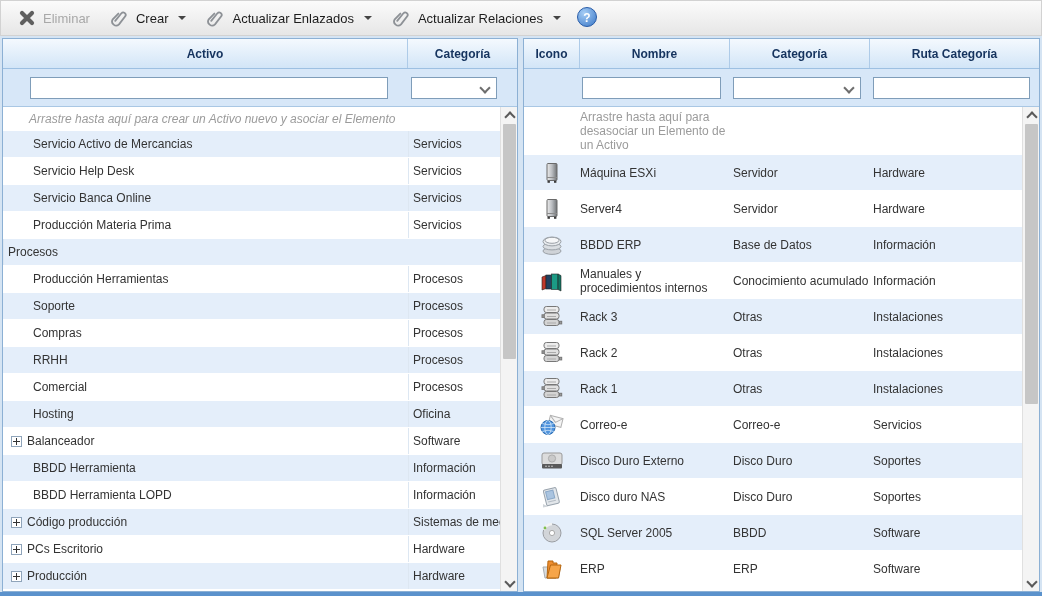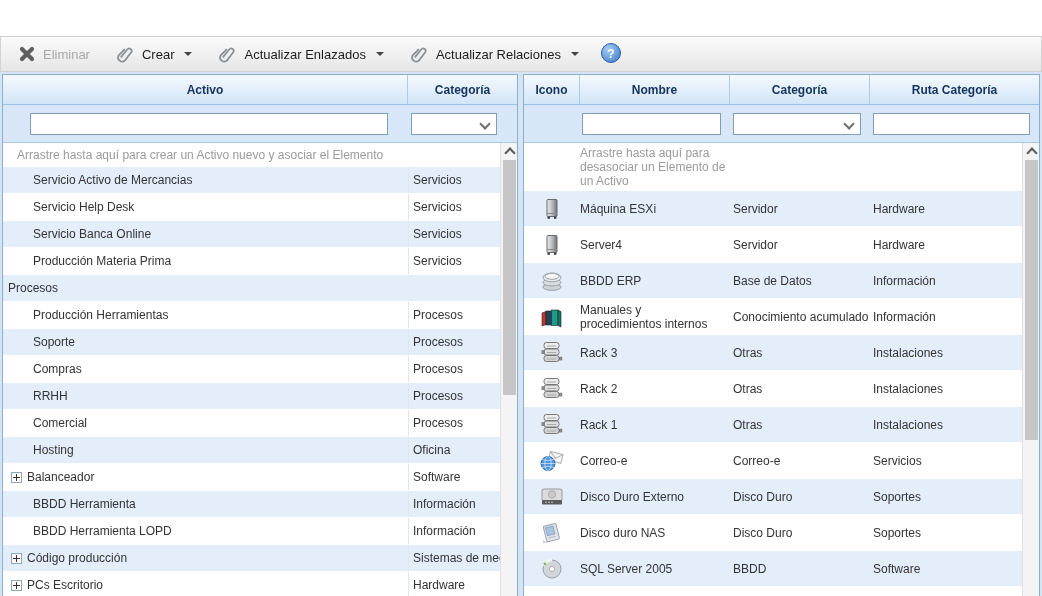--- a/index.html
+++ b/index.html
@@ -1,21 +1,21 @@
 <!DOCTYPE html>
 <html><head>
 <meta charset="utf-8">
 <style>
   * { margin:0; padding:0; box-sizing:border-box; }
   html,body { width:1042px; height:596px; overflow:hidden; background:#fff;
     font-family:"Liberation Sans", sans-serif; font-size:12px; color:#333; }
 
   
-  .toolbar { height:36px; display:flex; align-items:center; gap:8px; padding:0 8px;
-    background:linear-gradient(#fbfbfb,#e6e6e6); border:1px solid #d2d2d2;margin-top:36px; }
+  .toolbar { height:36px; display:flex; align-items:center; gap:2px; padding:0 8px;
+    background:linear-gradient(#fbfbfb,#e6e6e6); border:1px solid #d2d2d2; }
   .tbtn { display:flex; align-items:center; gap:7px; padding:4px 9px; border-radius:3px;
     font-size:13px; color:#1c1c1c; cursor:pointer; }
   .tbtn.disabled { color:#a8a8a8; cursor:default; }
   .tbtn .caret { width:0; height:0; border-left:4px solid transparent; border-right:4px solid transparent;
     border-top:4px solid #444; margin-left:3px; }
   .tbtn svg { display:block; }
   .help-btn { margin-left:4px; cursor:pointer; }
 
   
   .wrap { height:560px; background:#d5e4f3; padding:2px 2px 0 2px;
@@ -75,21 +75,21 @@
   .col-nombre { width:150px; white-space:normal; line-height:14px; padding-right:6px; }
   .col-cat-r { width:140px; padding-left:3px; }
   .col-ruta { flex:1; padding-left:3px; }
   .hcell.h-icono { width:56px; } .hcell.h-nombre { width:150px; }
   .hcell.h-cat-r { width:140px; } .hcell.h-ruta { flex:1; }
   .f-icono { width:56px; } .f-nombre { width:150px; padding:0 9px 0 2px; }
   .f-cat-r { width:140px; padding:0 9px 0 3px; } .f-ruta { flex:1; padding:0 9px 0 3px; }
 
   
   .drag-hint { color:#9b9b9b; background:#fff; display:flex; align-items:center; }
-  .hint-left { height:24px; padding-left:14px; border-bottom:1px solid #fff; }
+  .hint-left { height:24px; padding-left:26px; border-bottom:1px solid #fff;font-style:italic; }
   .hint-right { min-height:42px; padding:3px 0; }
   .hint-right .hint-text { margin-left:56px; width:150px; white-space:normal; line-height:14px; }
 
   
   .expander { width:11px; height:11px; flex:none; margin-right:5px; position:relative;
     background:#fff; border:1px solid #8fa4ba; cursor:pointer; }
   .expander::before { content:""; position:absolute; left:1px; right:1px; top:4px; height:1px; background:#333; }
   .expander::after  { content:""; position:absolute; top:1px; bottom:1px; left:4px; width:1px; background:#333; }
 
   .row-icon { width:24px; height:24px; display:flex; align-items:center; justify-content:center; }

